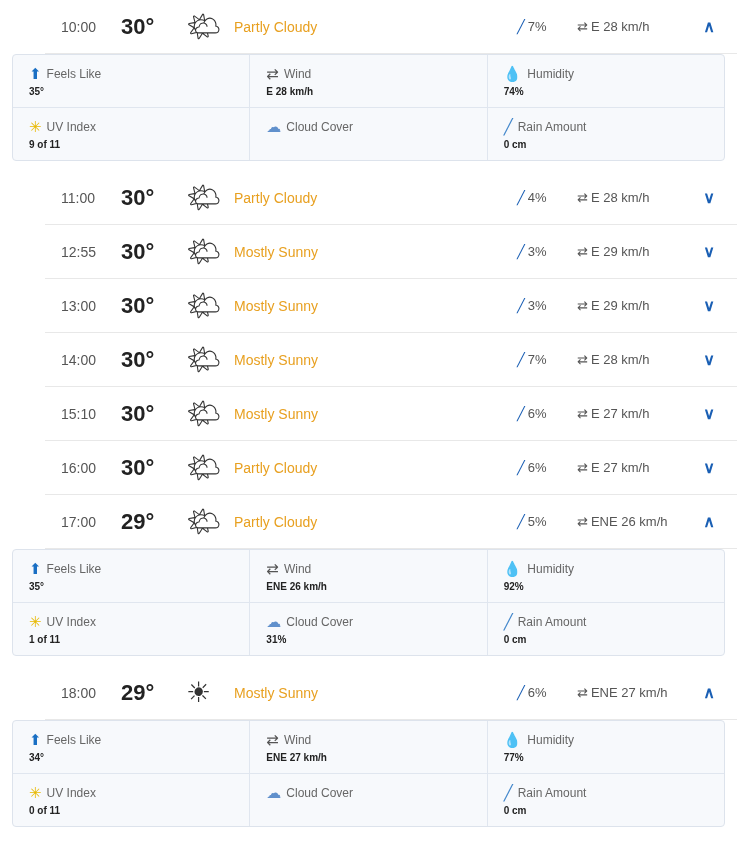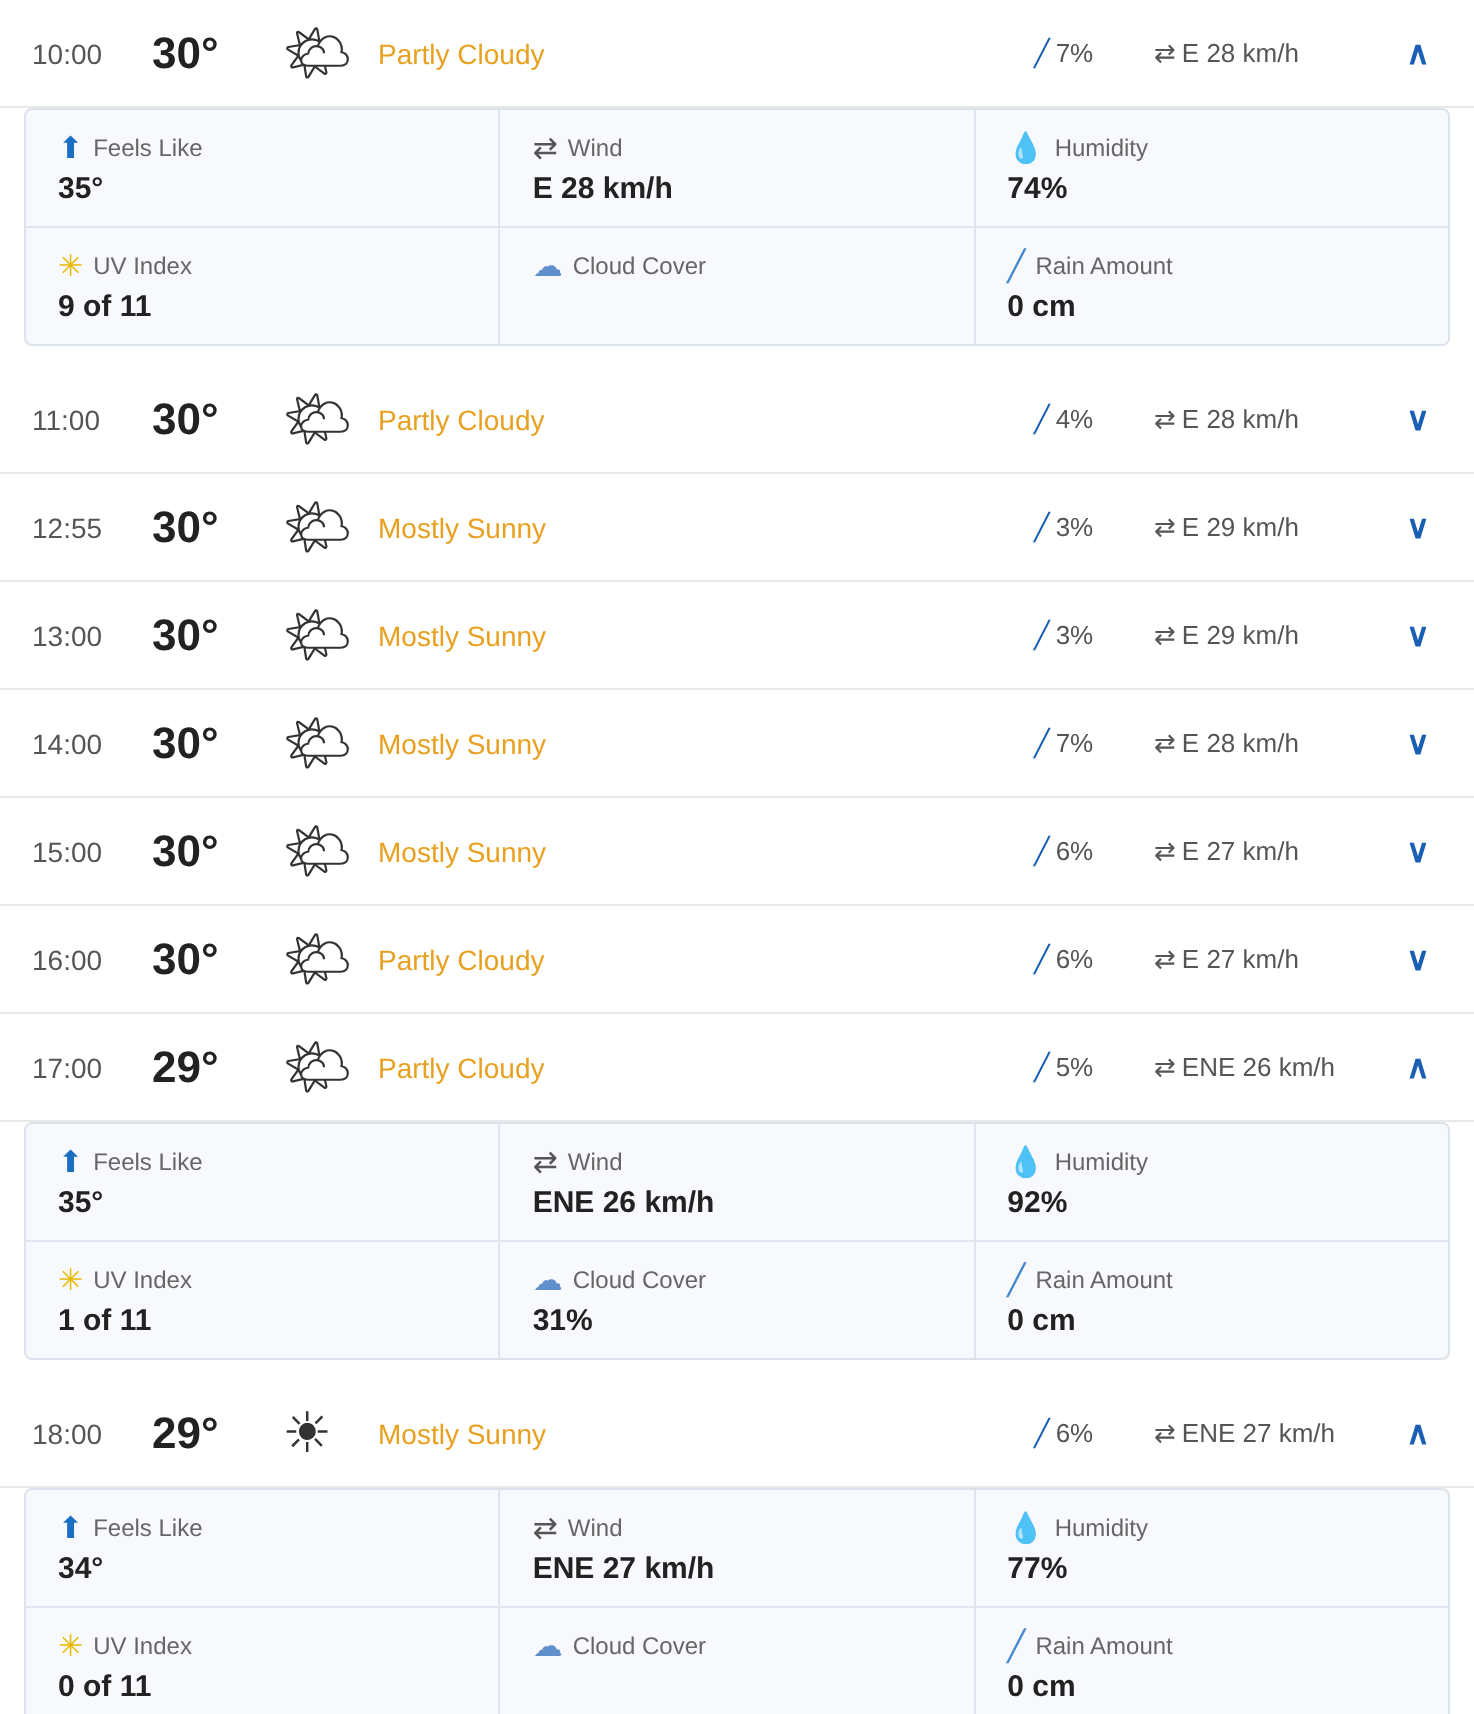--- a/index.html
+++ b/index.html
@@ -8,20 +8,21 @@
       background: #fff;
       color: #333;
       width: 737px;
     }
     .hour-row {
       display: flex;
       align-items: center;
       padding: 10px 16px;
       border-bottom: 1px solid #e8e8e8;
       cursor: pointer;
+      margin-left: 45px;
     }
     .time-col {
       width: 60px;
       font-size: 14px;
       color: #555;
     }
     .temp-col {
       width: 65px;
       font-size: 22px;
       font-weight: bold;
@@ -78,21 +79,21 @@
     .detail-cell:last-child { border-right: none; }
     .detail-label {
       font-size: 12px;
       color: #666;
       display: flex;
       align-items: center;
       gap: 5px;
       margin-bottom: 3px;
     }
     .detail-value {
-      font-size: 15px;
+      font-size: 10px;
       font-weight: bold;
       color: #222;
     }
   </style>
 </head>
 <body>
 
 <div id="app">
     <div class="hour-row">
     <div class="time-col">10:00</div>
@@ -210,21 +211,21 @@
       <span style="color:#1a5fb4; font-size:13px;">╱</span>
       7%
     </div>
     <div class="wind-col">
       <span style="color:#555; font-size:13px;">⇄</span>
       E 28 km/h
     </div>
     <div class="chevron-col" style="color:#1a5fb4; font-size:16px; font-weight:bold;">∨</div>
   </div>
     <div class="hour-row">
-    <div class="time-col">15:00</div>
+    <div class="time-col">15:10</div>
     <div class="temp-col">30°</div>
     <div class="icon-col">🌤</div>
     <div class="condition-col" style="color:#e8a020">Mostly Sunny</div>
     <div class="rain-col">
       <span style="color:#1a5fb4; font-size:13px;">╱</span>
       6%
     </div>
     <div class="wind-col">
       <span style="color:#555; font-size:13px;">⇄</span>
       E 27 km/h

